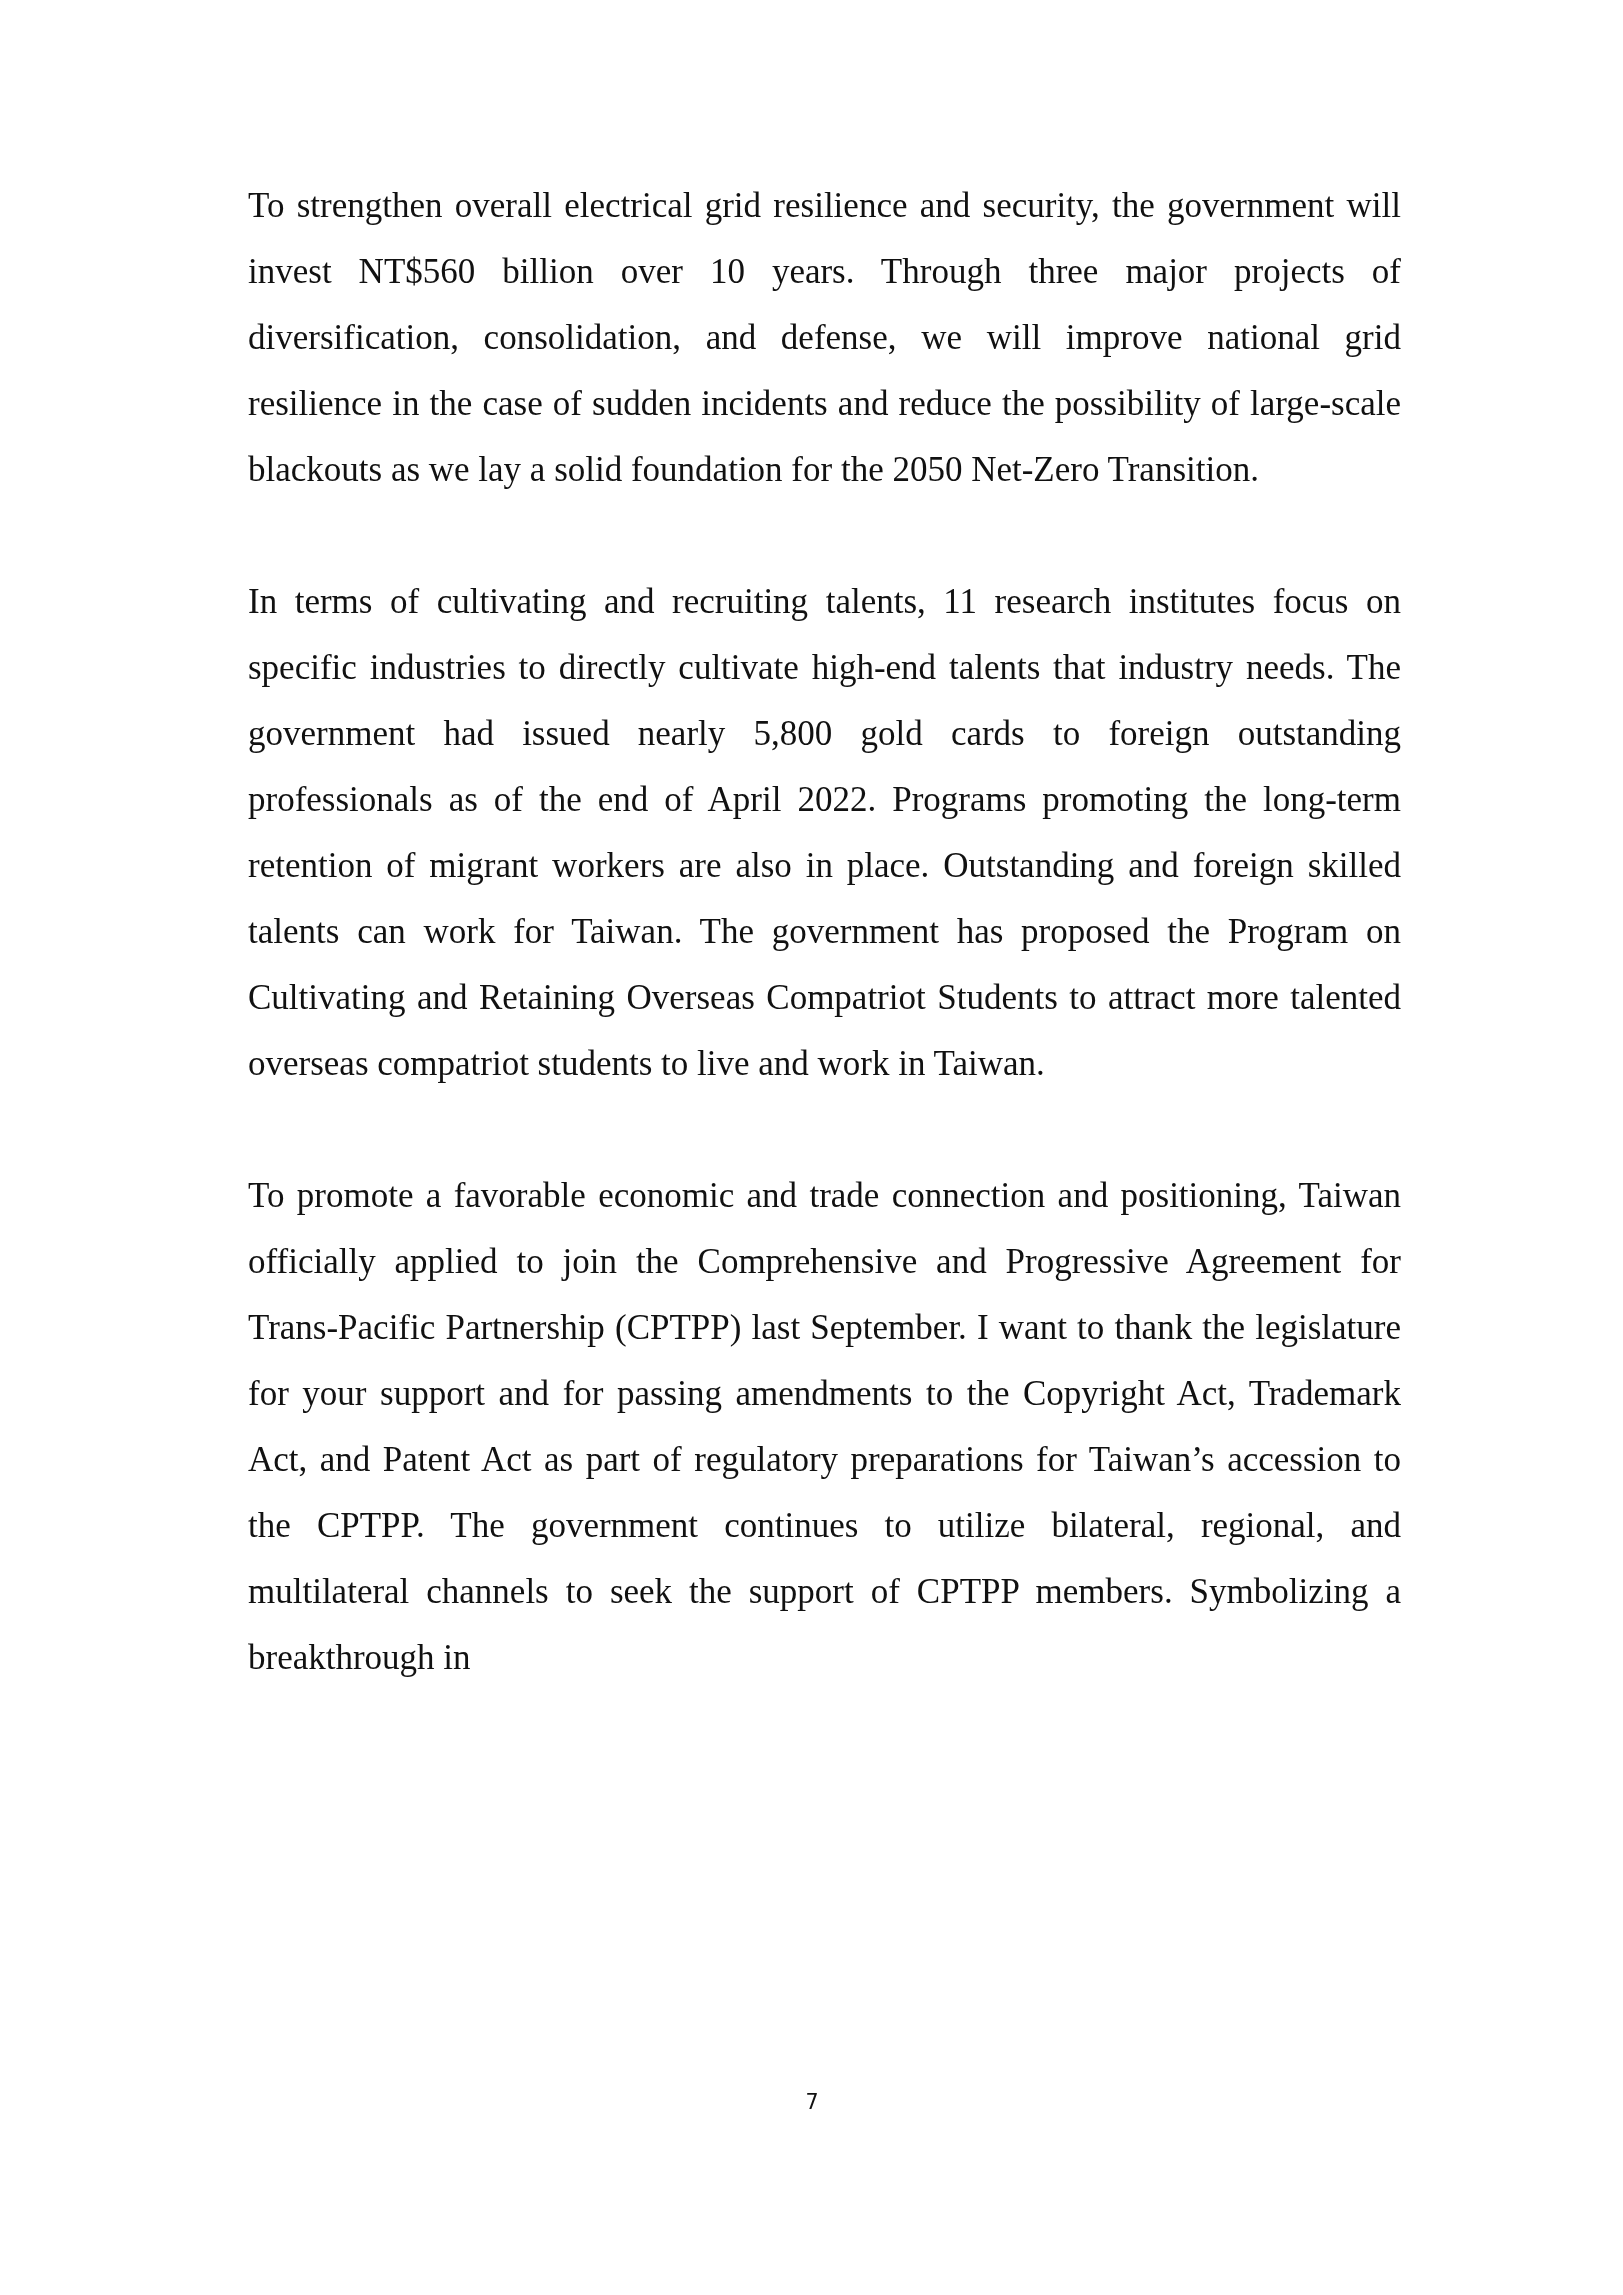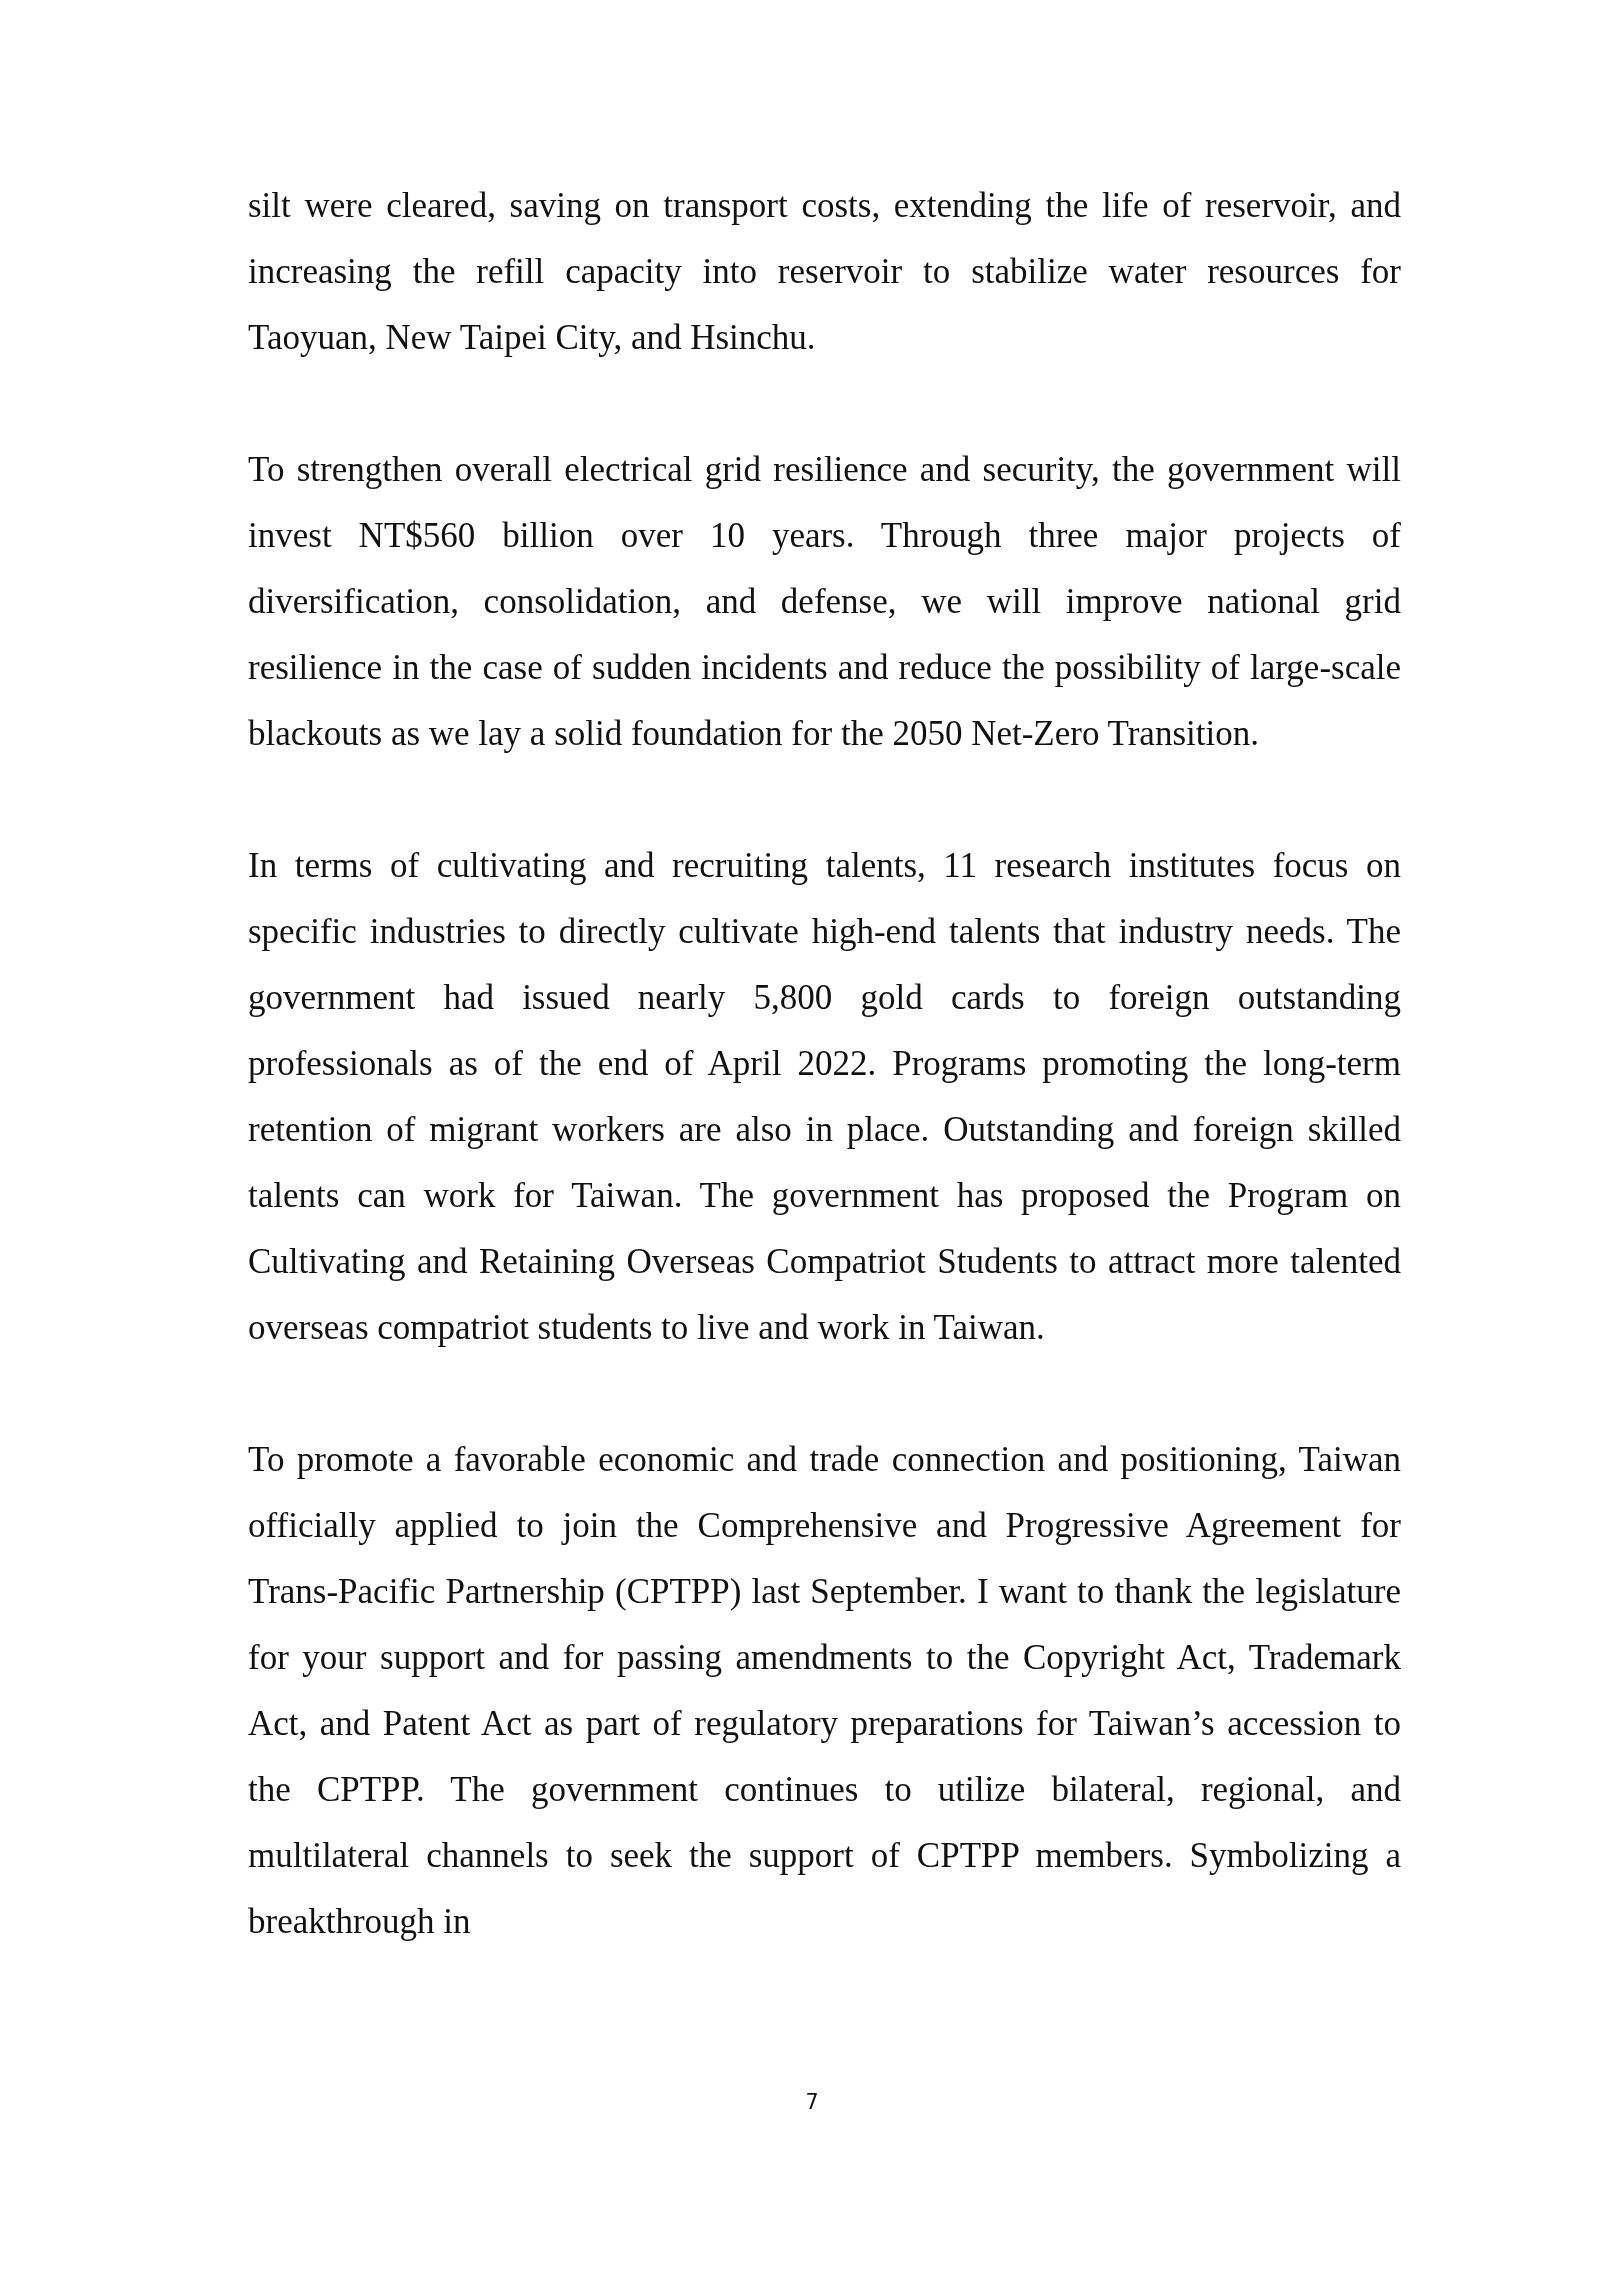--- a/index.html
+++ b/index.html
@@ -50,20 +50,19 @@
       font-size: 20.6px;
       line-height: 24.5px;
       color: #111111;
     }
   </style>
 </head>
 <body>
 
 <div class="page">
   <div class="body-text">
-    <p class="para">silt were cleared, saving on transport costs, extending the life of reservoir, and increasing the refill capacity into reservoir to stabilize water resources for Taoyuan, New Taipei City, and Hsinchu.</p>
     <p class="para">To strengthen overall electrical grid resilience and security, the government will invest NT$560 billion over 10 years. Through three major projects of diversification, consolidation, and defense, we will improve national grid resilience in the case of sudden incidents and reduce the possibility of large-scale blackouts as we lay a solid foundation for the 2050 Net-Zero Transition.</p>
     <p class="para">In terms of cultivating and recruiting talents, 11 research institutes focus on specific industries to directly cultivate high-end talents that industry needs. The government had issued nearly 5,800 gold cards to foreign outstanding professionals as of the end of April 2022. Programs promoting the long-term retention of migrant workers are also in place. Outstanding and foreign skilled talents can work for Taiwan. The government has proposed the Program on Cultivating and Retaining Overseas Compatriot Students to attract more talented overseas compatriot students to live and work in Taiwan.</p>
     <p class="para">To promote a favorable economic and trade connection and positioning, Taiwan officially applied to join the Comprehensive and Progressive Agreement for Trans-Pacific Partnership (CPTPP) last September. I want to thank the legislature for your support and for passing amendments to the Copyright Act, Trademark Act, and Patent Act as part of regulatory preparations for Taiwan’s accession to the CPTPP. The government continues to utilize bilateral, regional, and multilateral channels to seek the support of CPTPP members. Symbolizing a breakthrough in</p>
   </div>
   <div class="page-number">7</div>
 </div>
 
 
 </body></html>

